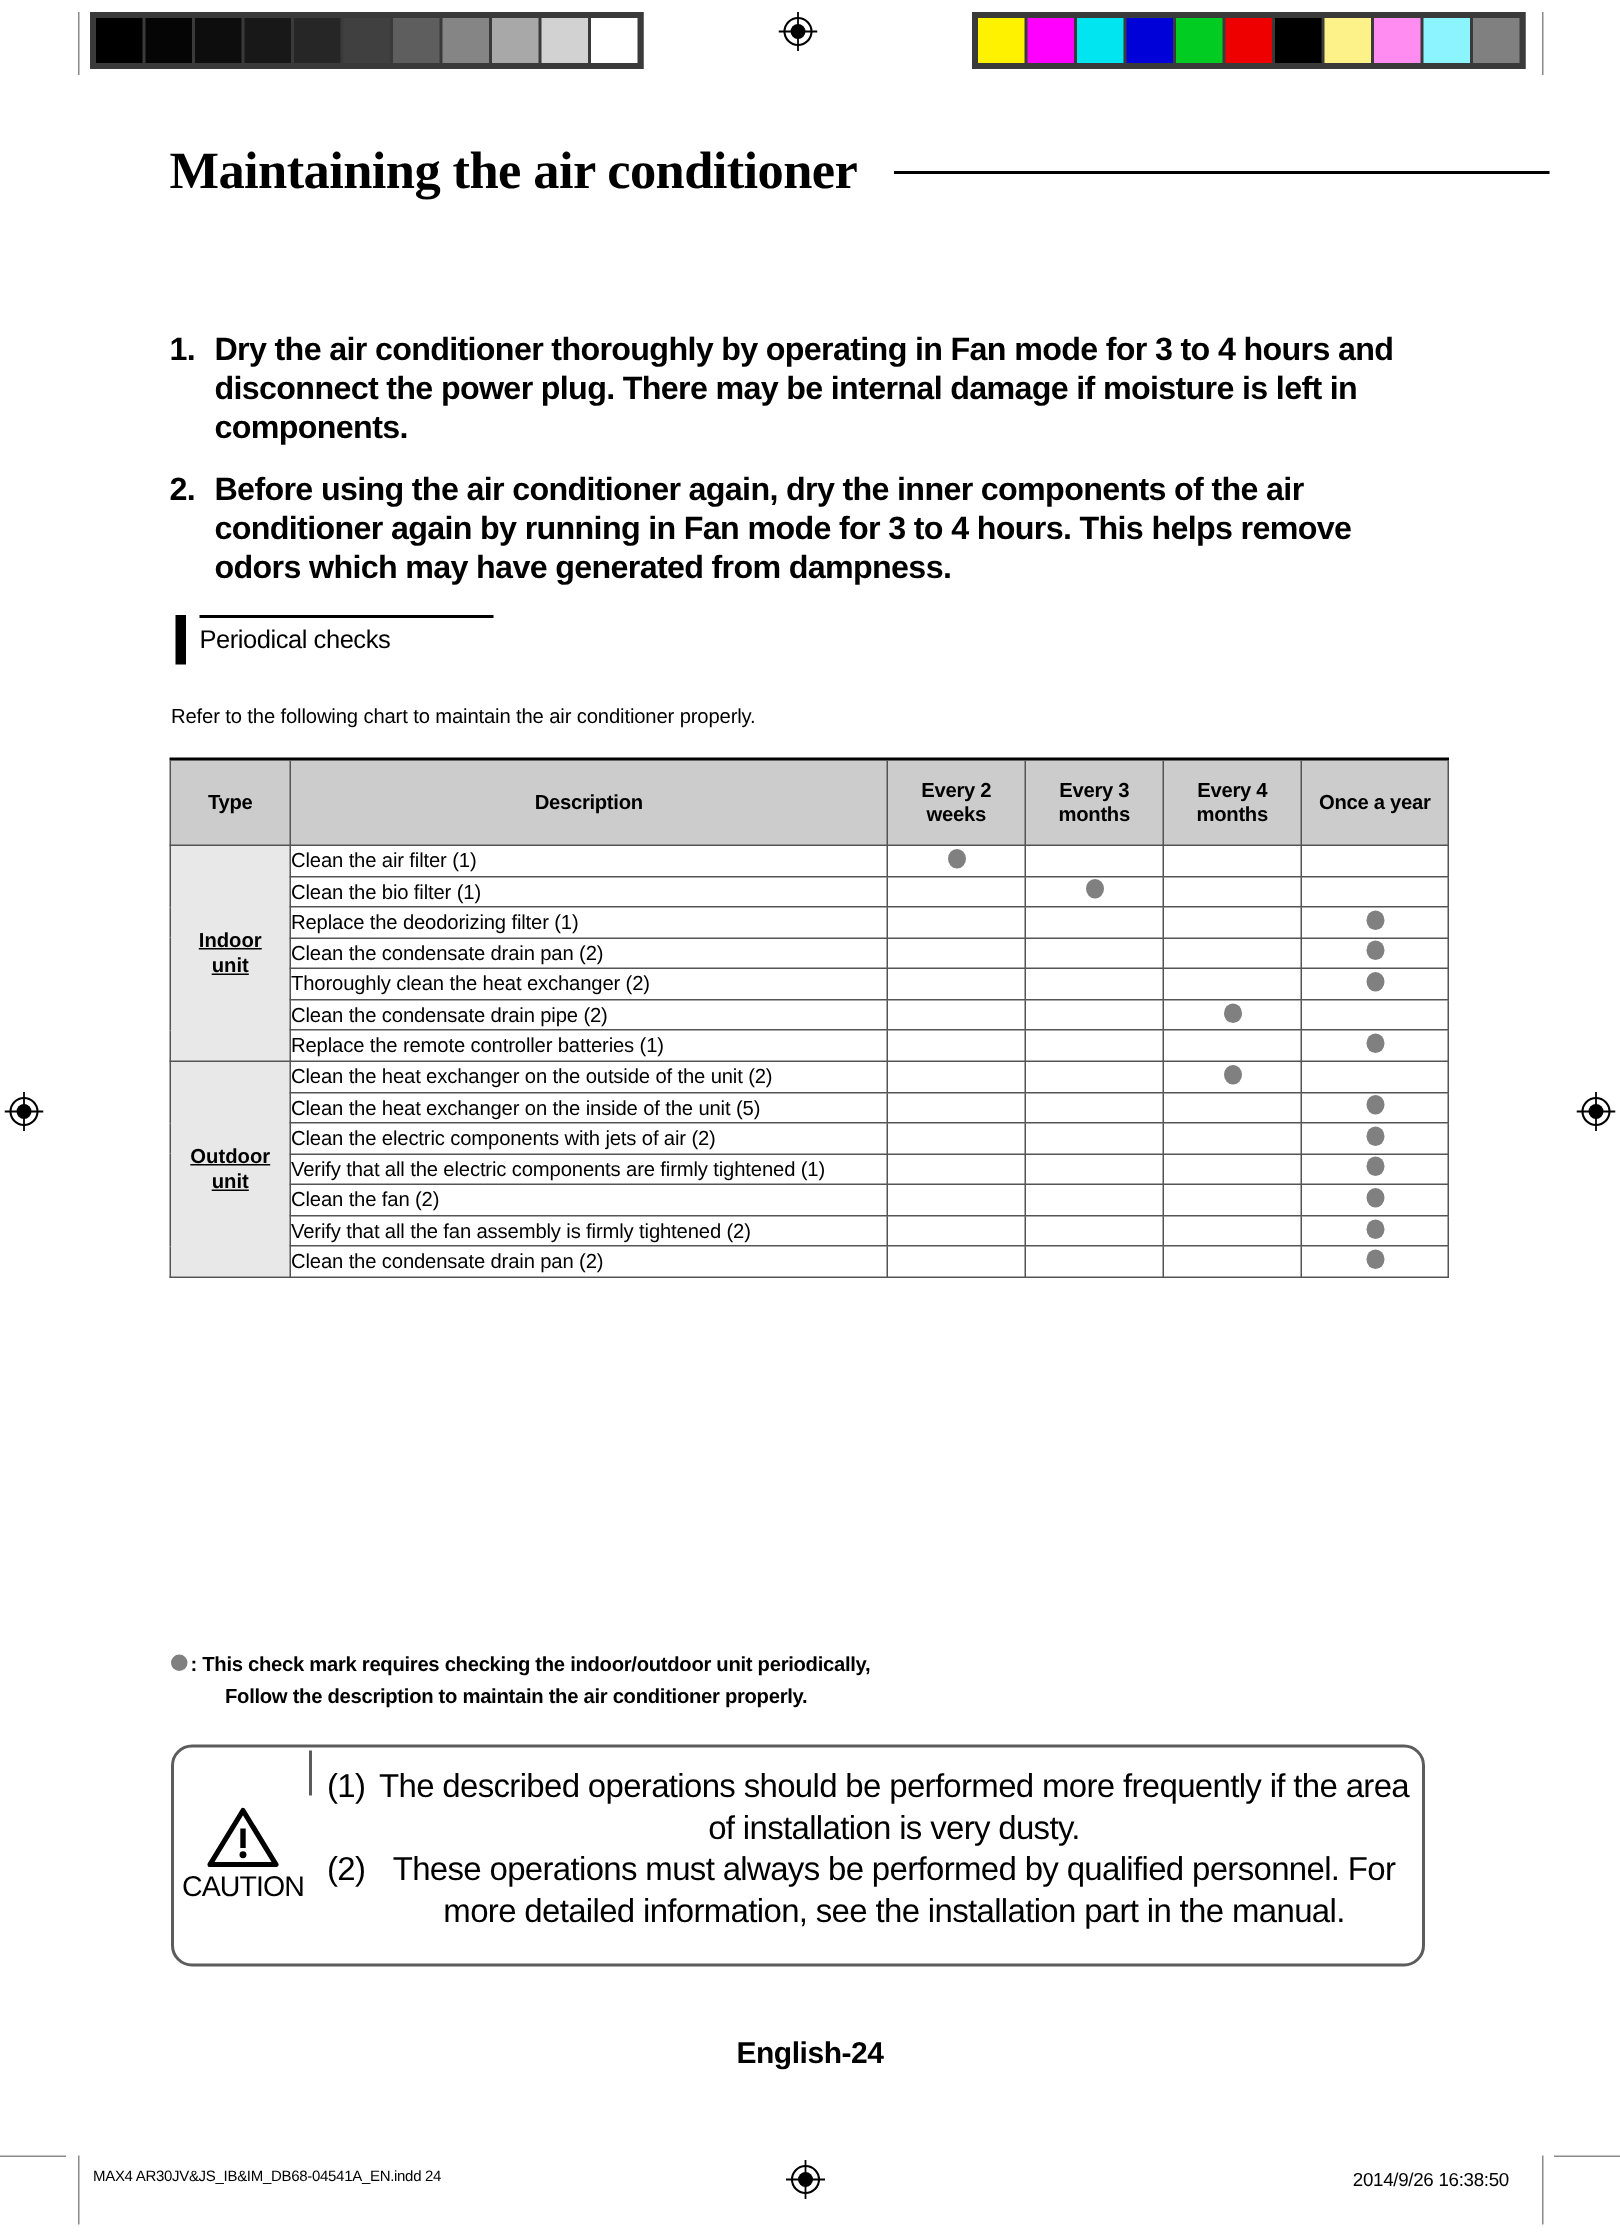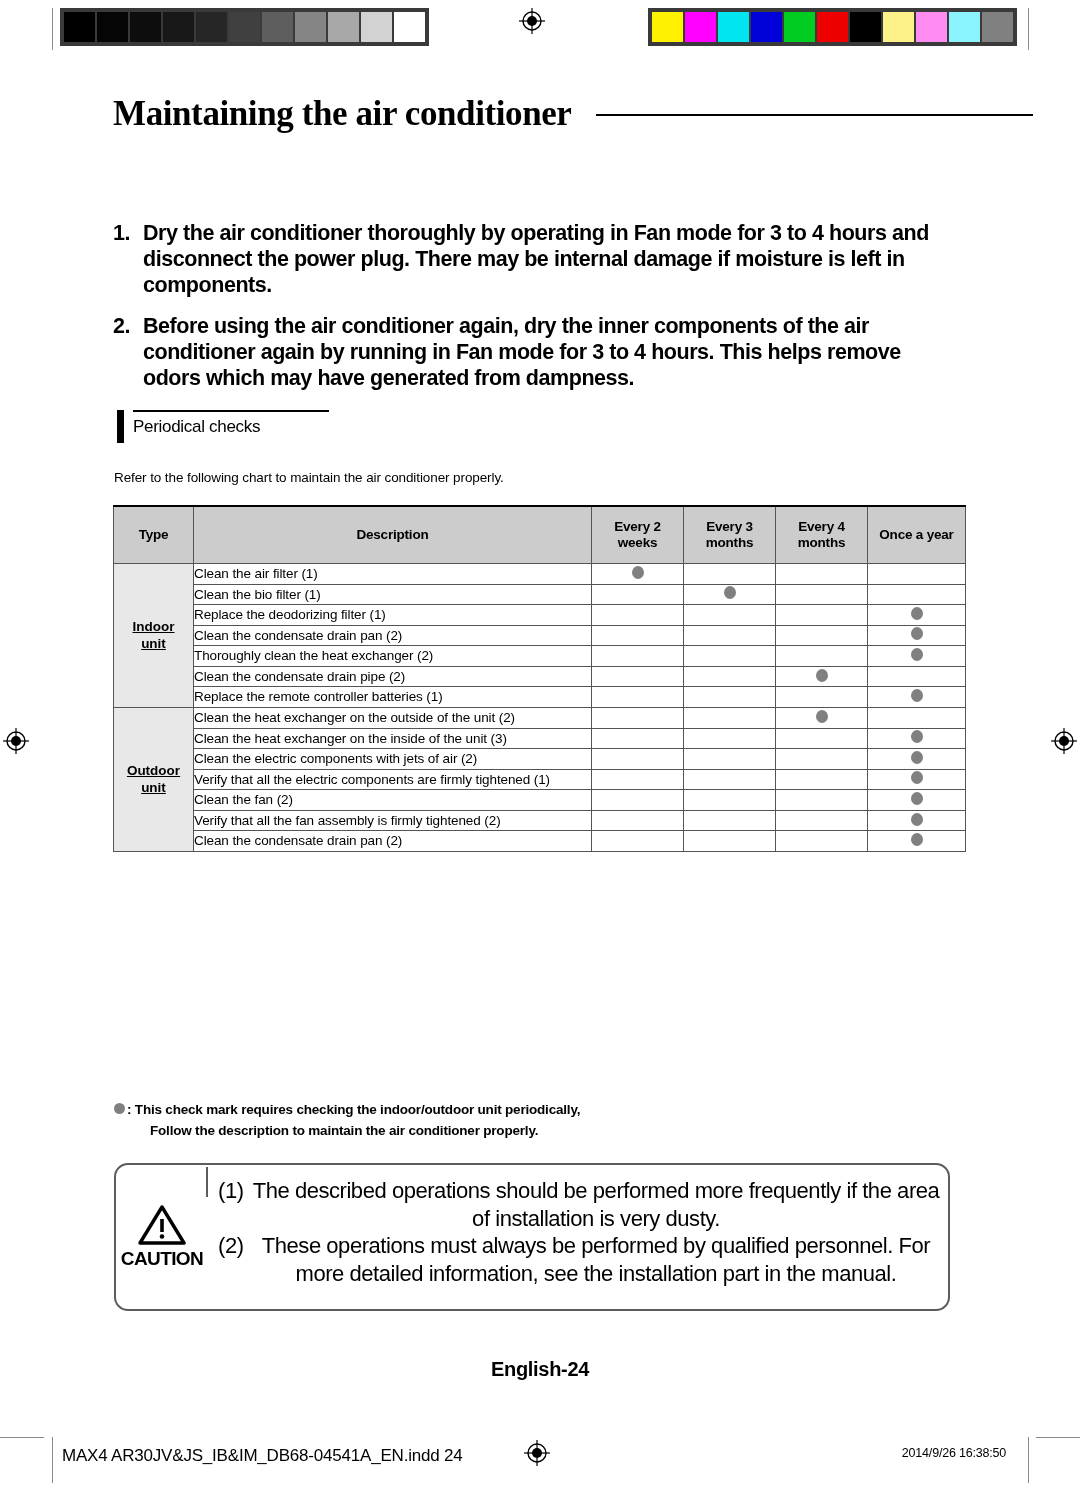--- a/index.html
+++ b/index.html
@@ -248,21 +248,21 @@
     position: absolute;
     right: 0;
     top: 2px;
     width: 2px;
     height: 30px;
     background: #5c5c5c;
   }
   .tri { display:block; }
   .caution-word {
     font-size: 19px;
-    font-weight: bold;
+    font-weight: normal;
     letter-spacing: -0.6px;
     margin-top: 2px;
   }
   .caution-body {
     flex: 1;
     padding: 12px 8px 0 10px;
     font-size: 22px;
     line-height: 1.25;
     letter-spacing: -0.45px;
   }
@@ -279,21 +279,21 @@
     font-size: 20px;
     font-weight: bold;
     letter-spacing: -0.3px;
   }
 
   
   .slug-left {
     position: absolute;
     left: 62px;
     top: 1446px;
-    font-size: 17px;
+    font-size: 10px;
     letter-spacing: -0.2px;
     white-space: nowrap;
   }
   .slug-right {
     position: absolute;
     right: 74px;
     top: 1446px;
     font-size: 12.5px;
     letter-spacing: -0.2px;
     white-space: nowrap;
@@ -471,21 +471,21 @@
         </tr>
         <tr>
           <td class="typecell" rowspan="7"><span>Outdoor</span><br><span>unit</span></td>
           <td class="desc">Clean the heat exchanger on the outside of the unit (2)</td>
           <td class="mark"></td>
           <td class="mark"></td>
           <td class="mark"><span class="dot"></span></td>
           <td class="mark"></td>
         </tr>
         <tr>
-          <td class="desc">Clean the heat exchanger on the inside of the unit (3)</td>
+          <td class="desc">Clean the heat exchanger on the inside of the unit (5)</td>
           <td class="mark"></td>
           <td class="mark"></td>
           <td class="mark"></td>
           <td class="mark"><span class="dot"></span></td>
         </tr>
         <tr>
           <td class="desc">Clean the electric components with jets of air (2)</td>
           <td class="mark"></td>
           <td class="mark"></td>
           <td class="mark"></td>

